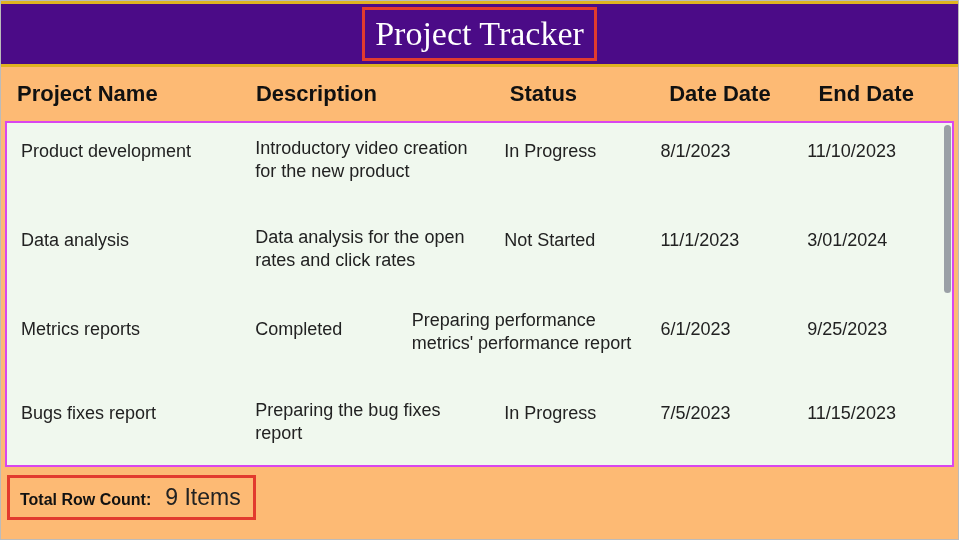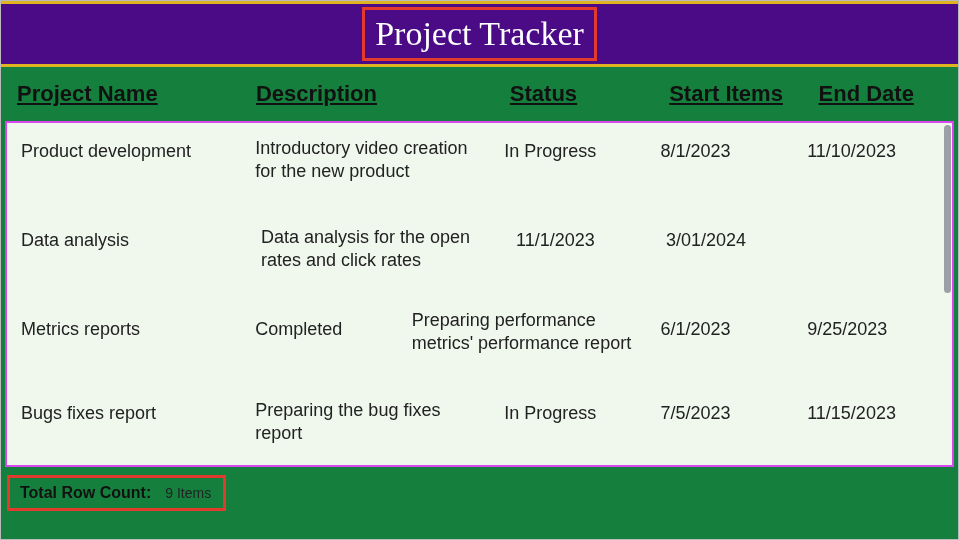--- a/index.html
+++ b/index.html
@@ -8,21 +8,21 @@
     background: #ffffff;
     width: 959px;
     height: 540px;
     overflow: hidden;
   }
   .container {
     width: 100%;
     height: 100%;
     display: flex;
     flex-direction: column;
-    background: #15803d;
+    background: #fdba74;
     border: 1px solid #bbb;
   }
   .titlebar {
     background: #4b0b87;
     border-top: 3px solid #e0b320;
     border-bottom: 3px solid #e0b320;
     height: 66px;
     display: flex;
     align-items: center;
     justify-content: center;
@@ -42,21 +42,21 @@
     font-size: 34px;
   }
   .header-row {
     display: flex;
     align-items: center;
     padding: 10px 8px 10px 8px;
     font-weight: 600;
     font-size: 22px;
     color: #111;
   }
-  .header-row .col { padding: 4px 8px; text-decoration: underline; }
+  .header-row .col { padding: 4px 8px; }
   .col.name   { width: 240px; }
   .col.desc   { width: 255px; }
   .col.status { width: 160px; }
   .col.start  { width: 150px; }
   .col.end    { width: 140px; }
 
   .table-scroll-wrap {
     border: 2px solid #d946ef;
     margin: 0 4px;
     height: 346px;
@@ -110,57 +110,58 @@
     display: flex;
     align-items: baseline;
     gap: 14px;
   }
   .count-label {
     font-size: 16px;
     font-weight: 700;
     color: #111;
   }
   .count-value {
-    font-size: 14px;
+    font-size: 23px;
     color: #222;
   }
 </style>
 </head>
 <body>
 
 <div class="container">
 
   <div class="titlebar">
     <div class="title-text-wrap">
       <span class="title-text">Project Tracker</span>
     </div>
   </div>
 
   <div class="header-row">
     <div class="col name">Project Name</div>
     <div class="col desc">Description</div>
     <div class="col status">Status</div>
-    <div class="col start">Start Items</div>
+    <div class="col start">Date Date</div>
     <div class="col end">End Date</div>
   </div>
 
   <div class="table-scroll-wrap">
     <div class="table-body">
 
       <div class="row r1">
         <div class="cell name">Product development</div>
         <div class="cell desc">Introductory video creation for the new product</div>
         <div class="cell status">In Progress</div>
         <div class="cell start">8/1/2023</div>
         <div class="cell end">11/10/2023</div>
       </div>
 
       <div class="row r2">
         <div class="cell name">Data analysis</div>
         <div class="cell desc">Data analysis for the open rates and click rates</div>
+        <div class="cell status">Not Started</div>
         <div class="cell start">11/1/2023</div>
         <div class="cell end">3/01/2024</div>
       </div>
 
       <div class="row r3">
         <div class="cell name">Metrics reports</div>
         <div class="cell status">Completed</div>
         <div class="cell desc">Preparing performance metrics' performance report</div>
         <div class="cell start">6/1/2023</div>
         <div class="cell end">9/25/2023</div>

